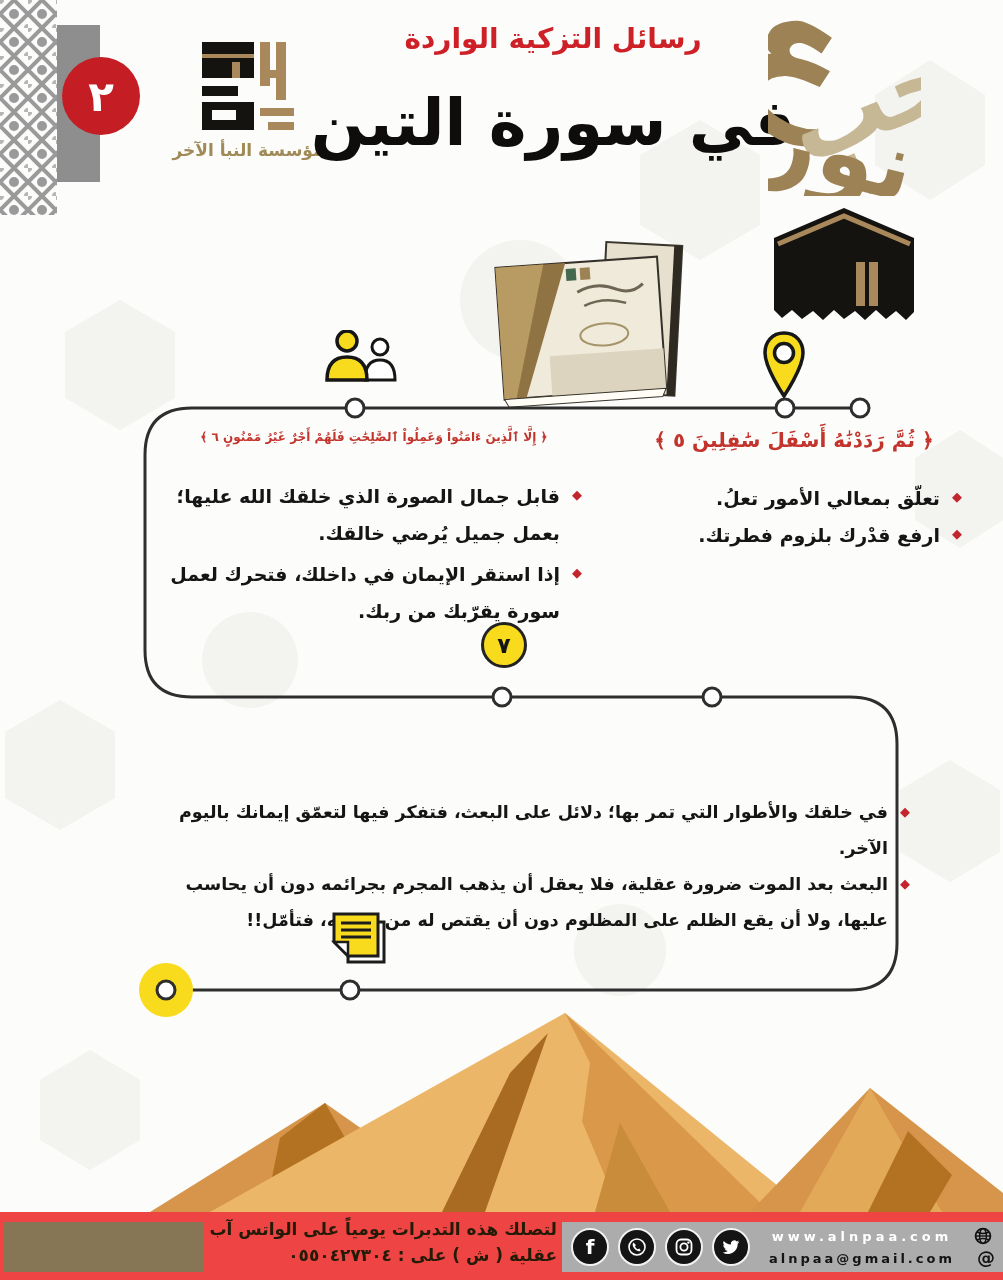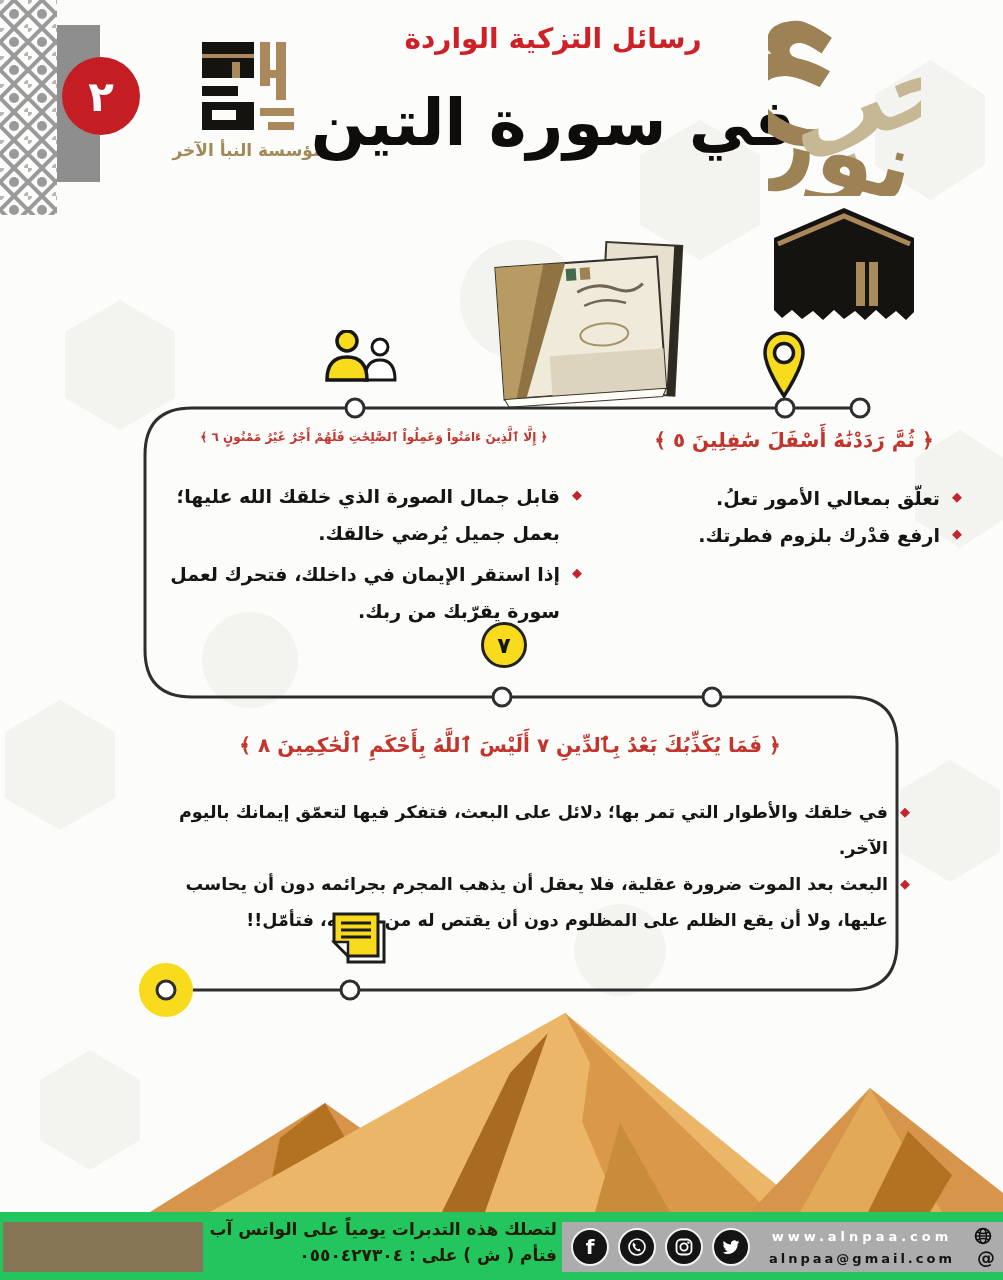--- a/index.html
+++ b/index.html
@@ -55,21 +55,21 @@
   .v6-points { left:158px; top:478px; width:424px; font-size:19px; }
   .v6-points li { line-height:1.95; margin-bottom:4px; }
   .v78-points { left:142px; top:795px; width:768px; font-size:17.5px; }
   .v78-points li { line-height:2.05; }
   .notes { left:326px; top:908px; width:64px; height:60px; }
 
   
   .mountain { left:150px; top:1003px; width:853px; height:209px; }
 
   
-  .footer { left:0; top:1212px; width:1003px; height:68px; background:#22c55e; }
+  .footer { left:0; top:1212px; width:1003px; height:68px; background:#ef4444; }
   .footer-accent-box { left:3px; top:10px; width:200px; height:50px; background:#867655; }
   .cta { right:446px; top:6px; width:352px; direction:rtl; text-align:right;
          color:#241b06; font-weight:bold; }
   .cta1 { font-size:17px; line-height:1.4; }
   .cta2 { font-size:17px; line-height:1.6; }
   .phone { letter-spacing:6px; }
   .social-panel { left:562px; top:10px; width:441px; height:50px; background:#acacac; }
   .soc-row { position:absolute; left:9px; top:6px; display:flex; gap:9px; }
   .soc { width:38px; height:38px; border-radius:50%; background:#141414;
          border:2.5px solid #f2f2f2; display:flex; align-items:center;
@@ -207,21 +207,20 @@
     <li><span class="dia">◆</span><span>تعلّق بمعالي الأمور تعلُ.</span></li>
     <li><span class="dia">◆</span><span>ارفع قدْرك بلزوم فطرتك.</span></li>
   </ul>
 
   <div class="abs ayah v6-verse ctr">﴿ إِلَّا ٱلَّذِينَ ءَامَنُواْ وَعَمِلُواْ ٱلصَّٰلِحَٰتِ فَلَهُمْ أَجْرٌ غَيْرُ مَمْنُونٍ ٦ ﴾</div>
   <ul class="abs points v6-points">
     <li><span class="dia">◆</span><span>قابل جمال الصورة الذي خلقك الله عليها؛ بعمل جميل يُرضي خالقك.</span></li>
     <li><span class="dia">◆</span><span>إذا استقر الإيمان في داخلك، فتحرك لعمل سورة يقرّبك من ربك.</span></li>
   </ul>
 
-  <div class="abs ayah v78-verse ctr">﴿ فَمَا يُكَذِّبُكَ بَعْدُ بِٱلدِّينِ ٧ أَلَيْسَ ٱللَّهُ بِأَحْكَمِ ٱلْحَٰكِمِينَ ٨ ﴾</div>
   <ul class="abs points v78-points">
     <li><span class="dia">◆</span><span>في خلقك والأطوار التي تمر بها؛ دلائل على البعث، فتفكر فيها لتعمّق إيمانك باليوم الآخر.</span></li>
     <li><span class="dia">◆</span><span>البعث بعد الموت ضرورة عقلية، فلا يعقل أن يذهب المجرم بجرائمه دون أن يحاسب عليها، ولا أن يقع الظلم على المظلوم دون أن يقتص له من ظالمه، فتأمّل!!</span></li>
   </ul>
 
   <svg class="abs notes" viewBox="0 0 64 60">
     <rect x="22" y="14" width="36" height="40" fill="#fdfdfd" stroke="#1c1c1c" stroke-width="3"></rect>
     <path d="M8 6 H52 V48 H22 L8 34 Z" fill="#f8db1d" stroke="#1c1c1c" stroke-width="3"></path>
     <path d="M8 34 H22 V48 Z" fill="#fff" stroke="#1c1c1c" stroke-width="2.5"></path>
     <g stroke="#1c1c1c" stroke-width="3">
@@ -243,21 +242,21 @@
     <polygon points="758,128 802,172 780,209 718,209" fill="#b37222"></polygon>
     <polygon points="470,120 520,209 445,209" fill="#c98c3a"></polygon>
   </svg>
 
   <div class="abs footer">
     <div class="abs footer-accent-box"></div>
 
     <div class="abs cta">
       <div class="cta1">لتصلك هذه التدبرات يومياً على الواتس آب</div>
       <div class="cta2">
-        <span>فتأم ( ش ) على :</span>
+        <span>عقلية ( ش ) على :</span>
         <span class="phone">٠٥٥٠٤٢٧٣٠٤</span>
       </div>
     </div>
 
     <div class="abs social-panel" dir="ltr">
       <div class="soc-row">
         <div class="soc">
             <span class="soc-fb">f</span>
           </div>
         <div class="soc">

